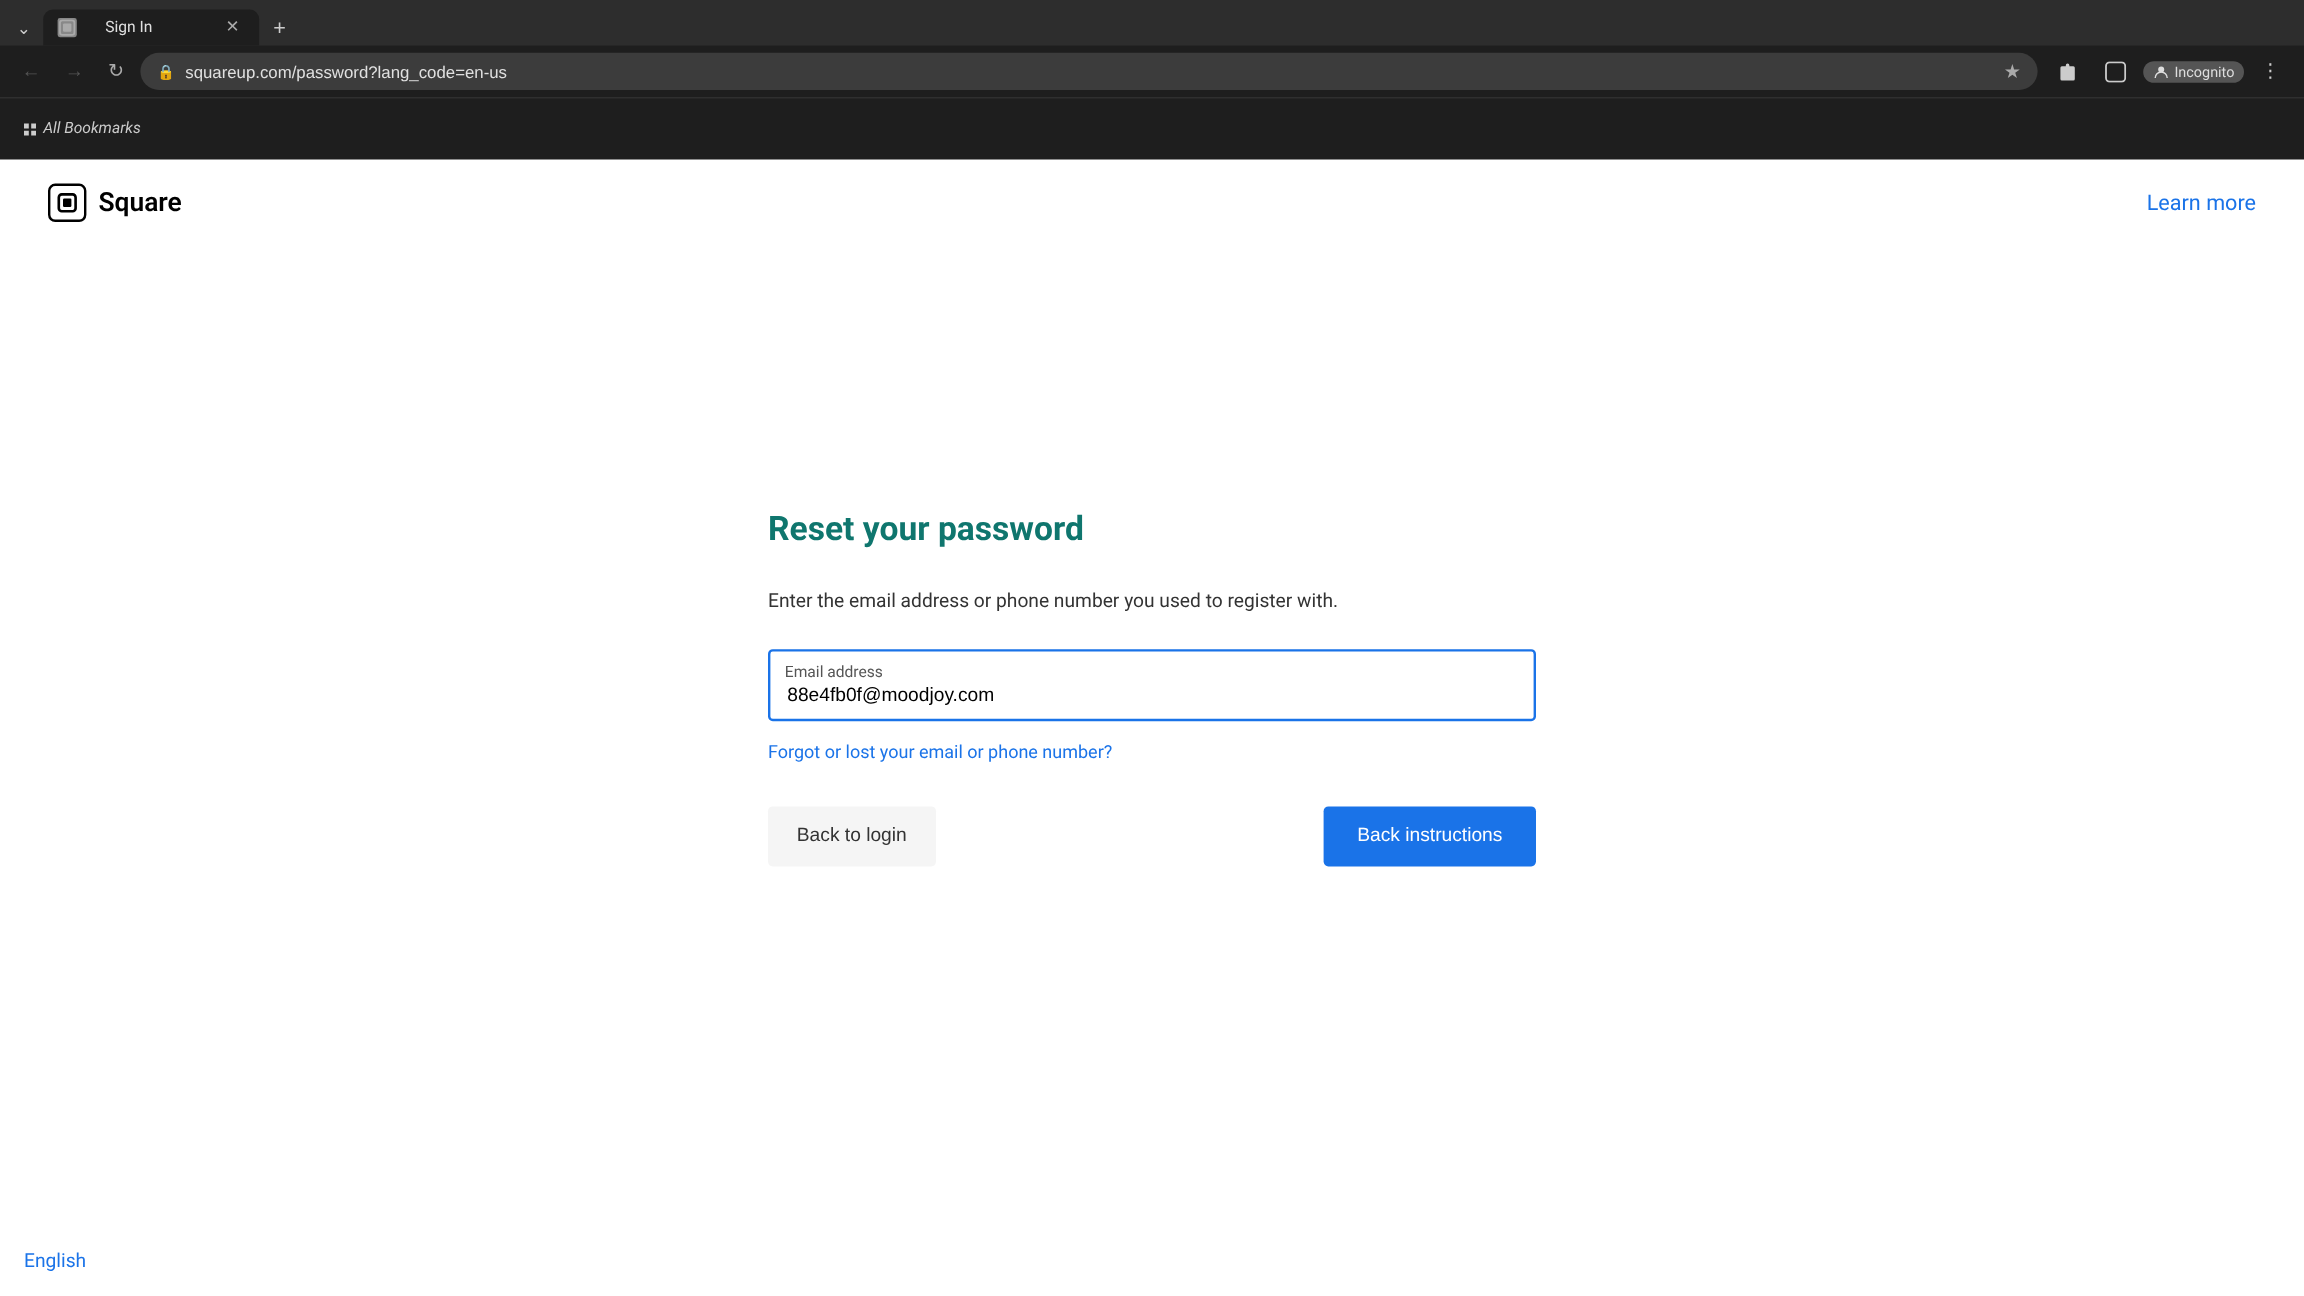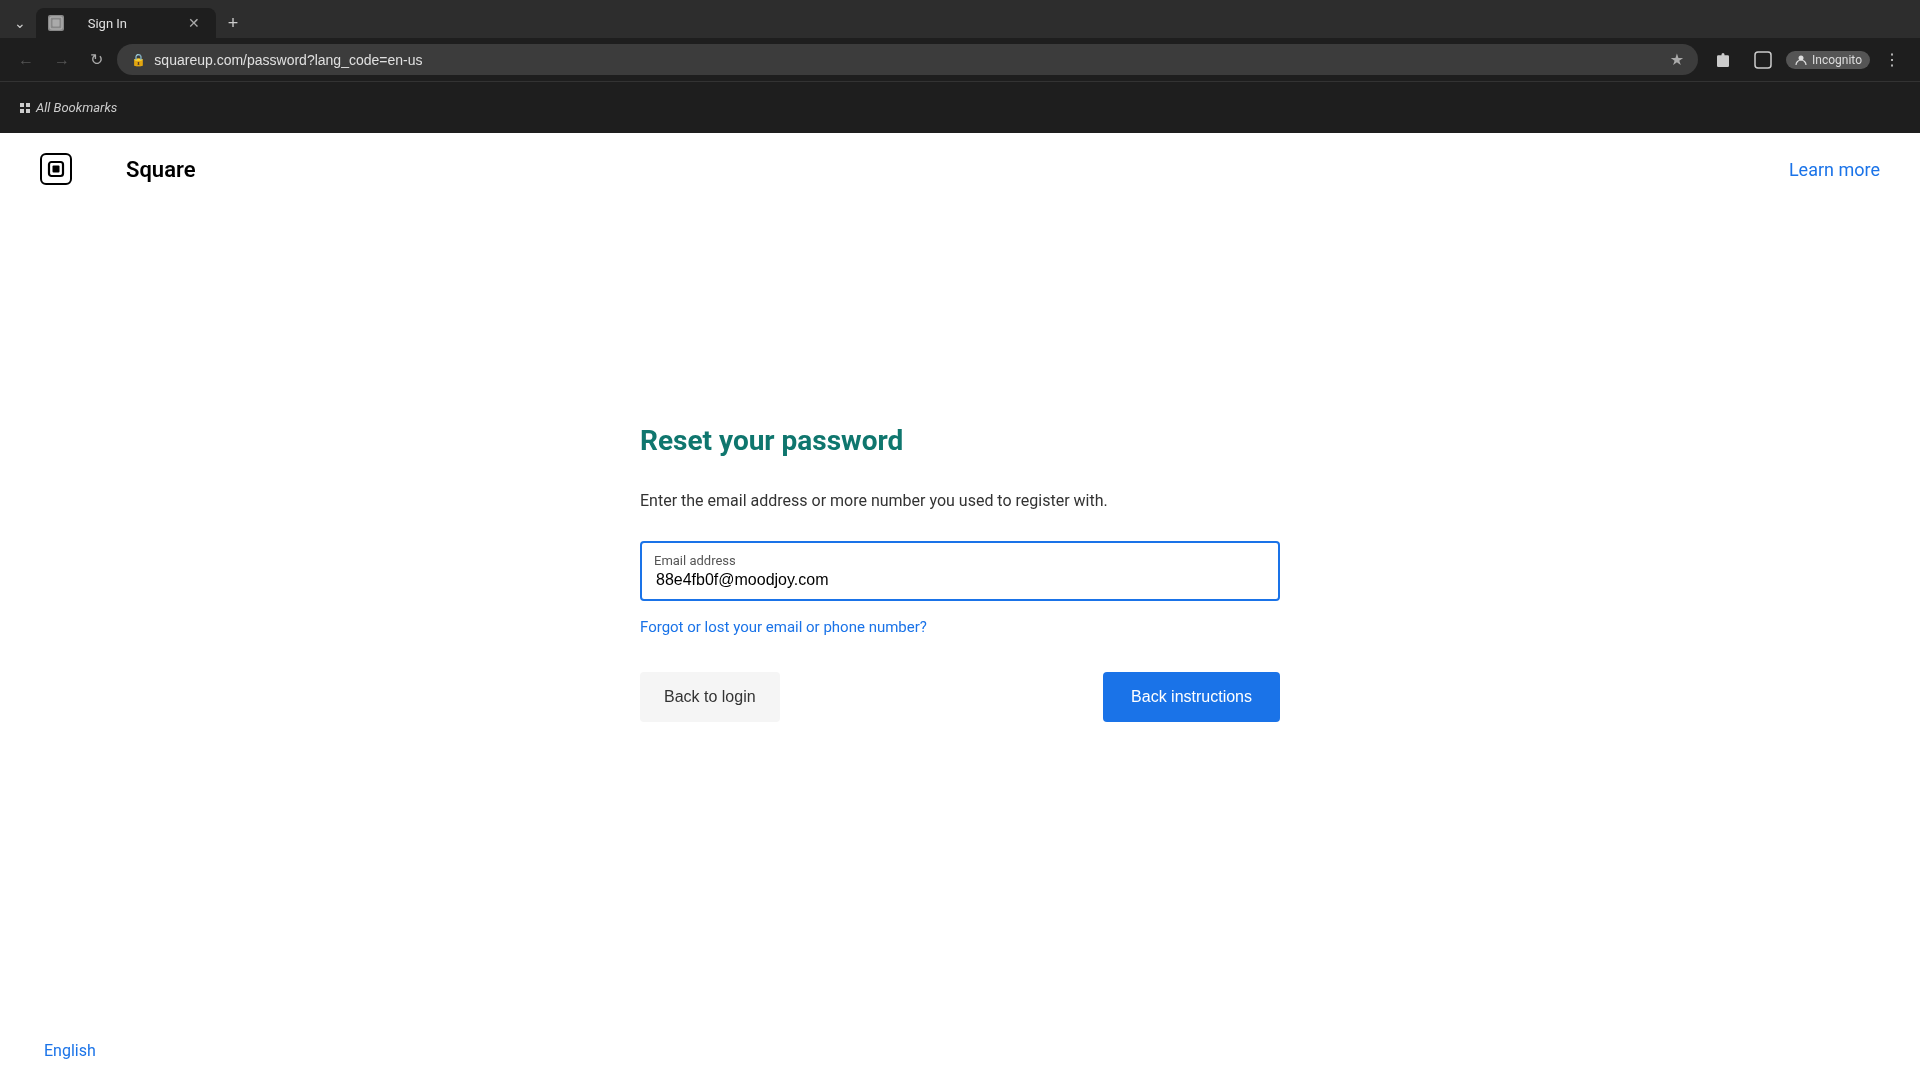--- a/index.html
+++ b/index.html
@@ -238,21 +238,20 @@
       border-radius: 6px;
       display: flex;
       align-items: center;
       justify-content: center;
     }
 
     .square-logo-text {
       font-size: 22px;
       font-weight: 600;
       color: #000;
-      margin-left: 44px;
     }
 
     .learn-more-link {
       color: #1a73e8;
       font-size: 18px;
       text-decoration: none;
       font-weight: 400;
     }
 
     
@@ -339,21 +338,21 @@
       border-radius: 4px;
       padding: 16px 28px;
       font-size: 16px;
       color: #fff;
       cursor: pointer;
       font-weight: 500;
     }
 
     
     .page-footer {
-      padding: 20px 44px;
+      padding: 20px 20px;
       display: flex;
       align-items: flex-start;
     }
 
     .language-link {
       color: #1a73e8;
       font-size: 16px;
       text-decoration: none;
       cursor: pointer;
     }
@@ -430,21 +429,21 @@
         </svg>
       </div>
       <span class="square-logo-text">Square</span>
     </a>
     <a class="learn-more-link" href="#">Learn more</a>
   </div>
 
   <div class="main-area">
     <div class="form-container">
       <h1 class="form-title">Reset your password</h1>
-      <p class="form-description">Enter the email address or more number you used to register with.</p>
+      <p class="form-description">Enter the email address or phone number you used to register with.</p>
 
       <div class="input-group">
         <label class="input-label">Email address</label>
         <input class="email-input" type="email" value="88e4fb0f@moodjoy.com" style="">
       </div>
 
       <a class="forgot-link" href="#">Forgot or lost your email or phone number?</a>
 
       <div class="buttons-row">
         <button class="back-to-login-btn">Back to login</button>

